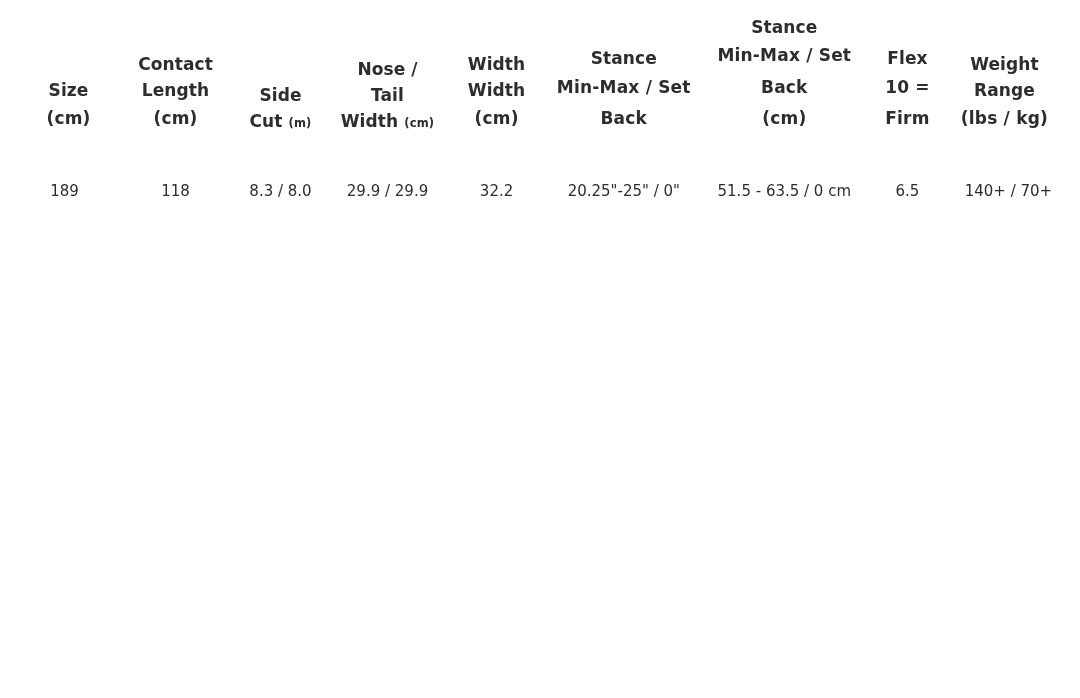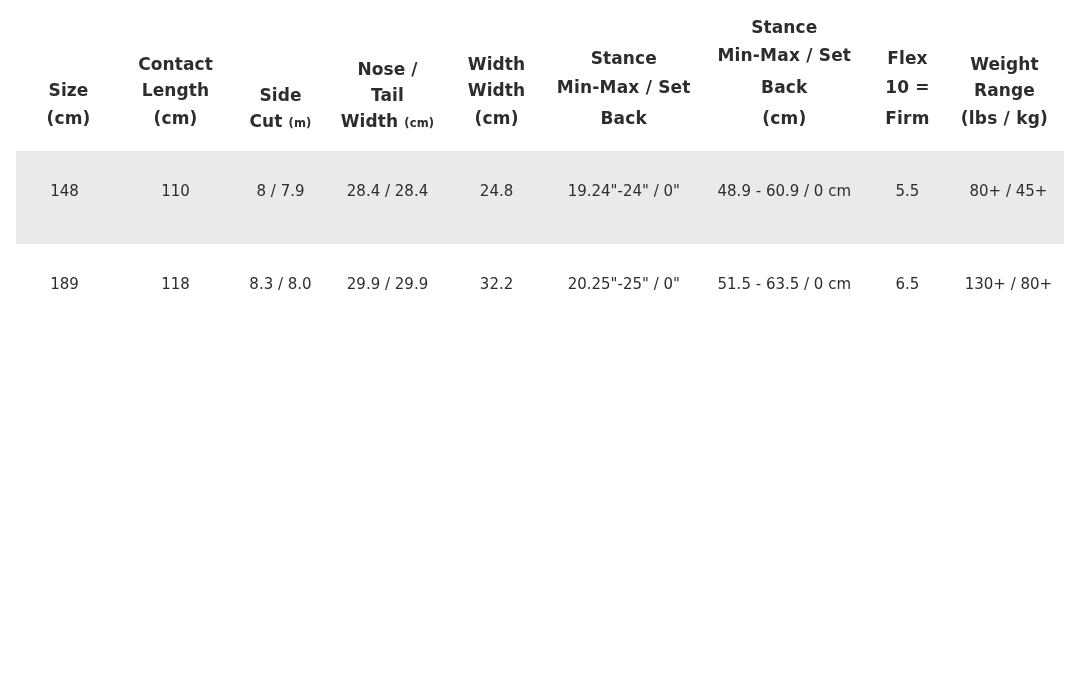--- a/index.html
+++ b/index.html
@@ -155,37 +155,26 @@
         <th>
           <span class="hdr-main">Weight</span>
           <span class="hdr-main">Range</span>
           <span class="hdr-sub">(lbs / kg)</span>
         </th>
 
       </tr>
     </thead>
 
     <tbody id="spec-body">
-        <tr class="shaded">
-          <td>148</td>
-          <td>110</td>
-          <td>8 / 7.9</td>
-          <td>28.4 / 28.4</td>
-          <td>24.8</td>
-          <td>19.24"-24" / 0"</td>
-          <td>48.9 - 60.9 / 0 cm</td>
-          <td>5.5</td>
-          <td>80+ / 45+</td>
-        </tr>
         <tr>
           <td>189</td>
           <td>118</td>
           <td>8.3 / 8.0</td>
           <td>29.9 / 29.9</td>
           <td>32.2</td>
           <td>20.25"-25" / 0"</td>
           <td>51.5 - 63.5 / 0 cm</td>
           <td>6.5</td>
-          <td>130+ / 80+</td>
+          <td>140+ / 70+</td>
         </tr>
       </tbody>
   </table>
 </div>
 
 </body></html>

